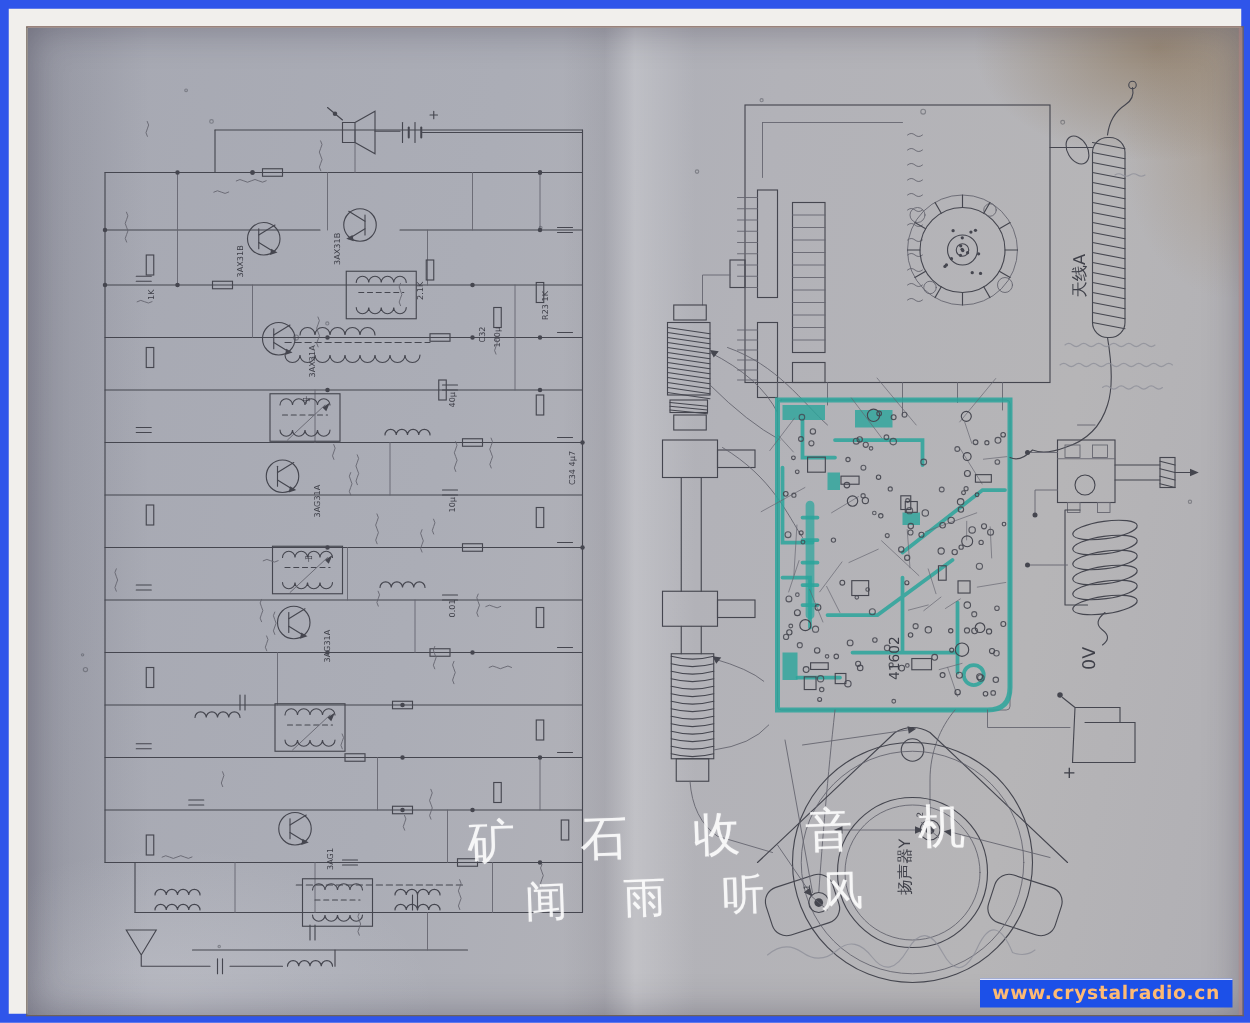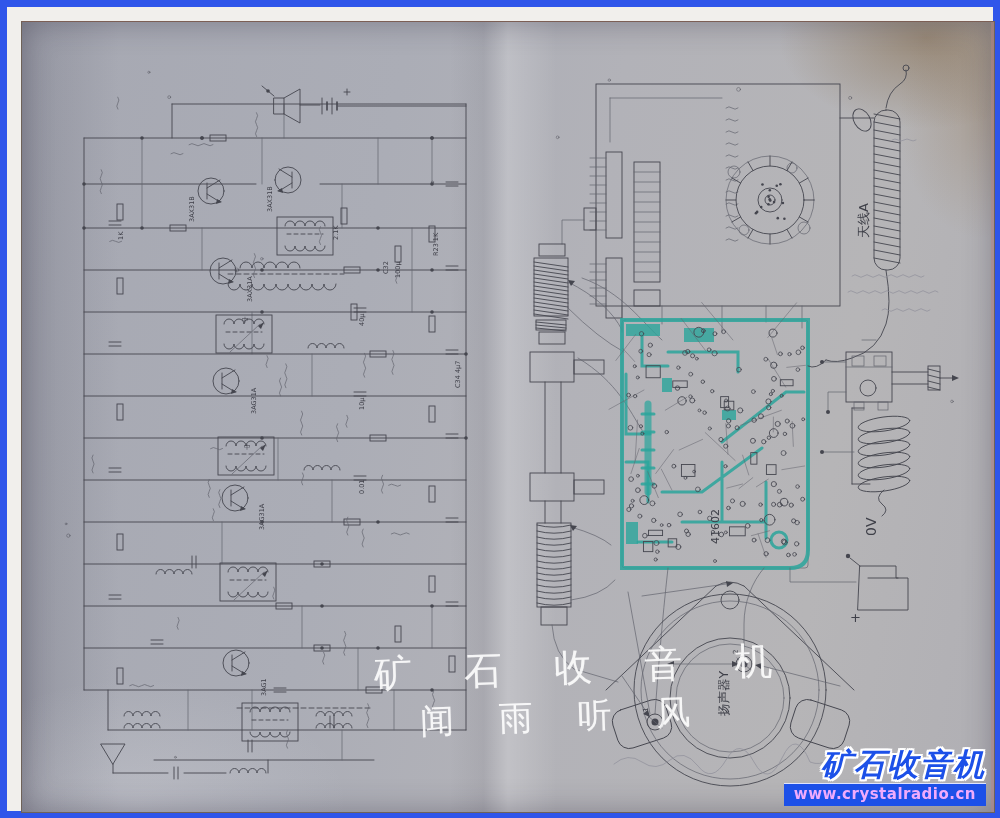--- a/index.html
+++ b/index.html
@@ -31,21 +31,21 @@
   #draw .lbl2{fill:#3c3d46;font-size:6.5px}
   .wm{position:absolute;color:rgba(255,255,255,.82);white-space:nowrap;
     font-family:"DejaVu Serif",serif;font-weight:400;text-shadow:0 0 1px rgba(255,255,255,.4);}
   #wm1{left:352px;top:620px;font-size:38px;letter-spacing:20px;transform:rotate(-2deg);}
   #wm2{left:398px;top:672px;font-size:34px;letter-spacing:17px;transform:rotate(-2deg);}
   #badge{position:absolute;right:8px;bottom:6px;text-align:right;}
   #badge-title{font-size:31px;font-weight:bold;font-style:italic;color:#1c50e8;
     letter-spacing:2px;line-height:34px;
     text-shadow:-2px -2px 0 #fff,2px -2px 0 #fff,-2px 2px 0 #fff,2px 2px 0 #fff,
       0 -2px 0 #fff,0 2px 0 #fff,-2px 0 0 #fff,2px 0 0 #fff;}
-  #badge-url{margin-top:2px;background:#1c50e8;color:#f0abfc;font-weight:bold;
+  #badge-url{margin-top:2px;background:#1c50e8;color:#fdba74;font-weight:bold;
     font-size:15px;padding:1px 10px 3px 10px;letter-spacing:.5px;
     border-top:1px solid #dfe4ff;}
   #photo-edge{position:absolute;right:0;top:0;width:3px;height:100%;
     background:rgba(186,130,130,.45);}
 </style>
 </head>
 <body>
 
 <div id="frame">
 <div id="photo">
@@ -696,19 +696,18 @@
     <text class="lbl" font-size="7" x="626" y="690" transform="rotate(-90 626 690)">1</text>
     <text class="lbl" font-size="7" x="716" y="632" transform="rotate(-90 716 632)">2</text>
     <text class="lbl" font-size="13" x="828" y="600">+</text>
   </g>
 </svg>
 
 <div id="wm1" class="wm">矿 石 收 音 机</div>
 <div id="wm2" class="wm">闻 雨 听 风</div>
 
 <div id="badge">
-  <div id="badge-title">矿石收音机</div>
   <div id="badge-url">www.crystalradio.cn</div>
 </div>
 
 <div id="photo-edge"></div>
 </div>
 </div>
 
 </body></html>

